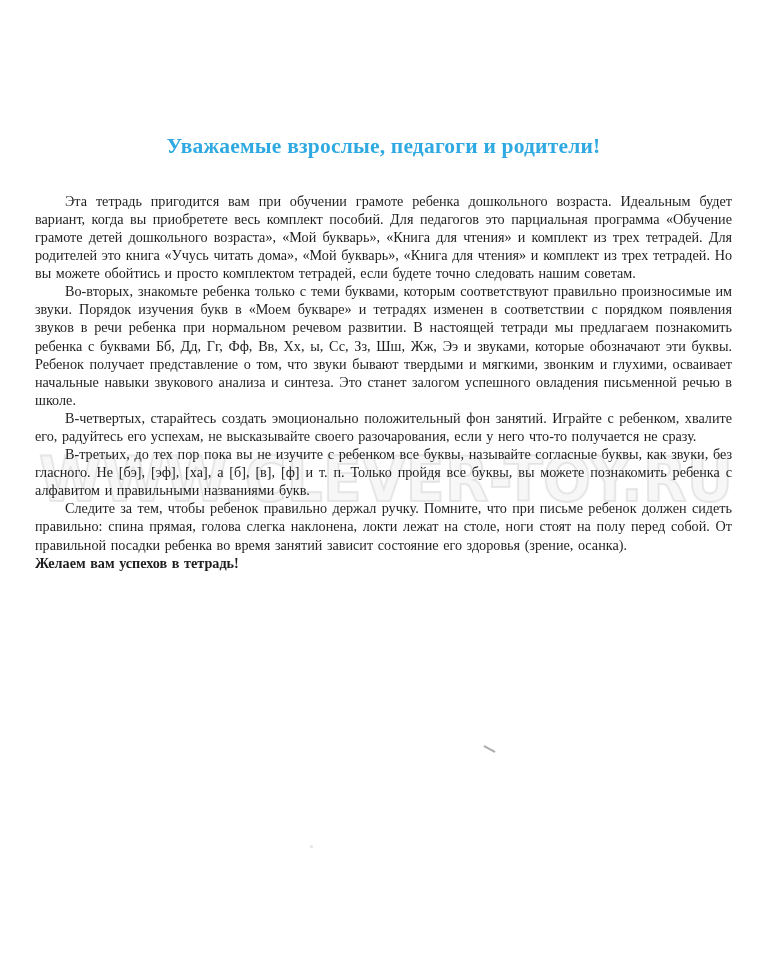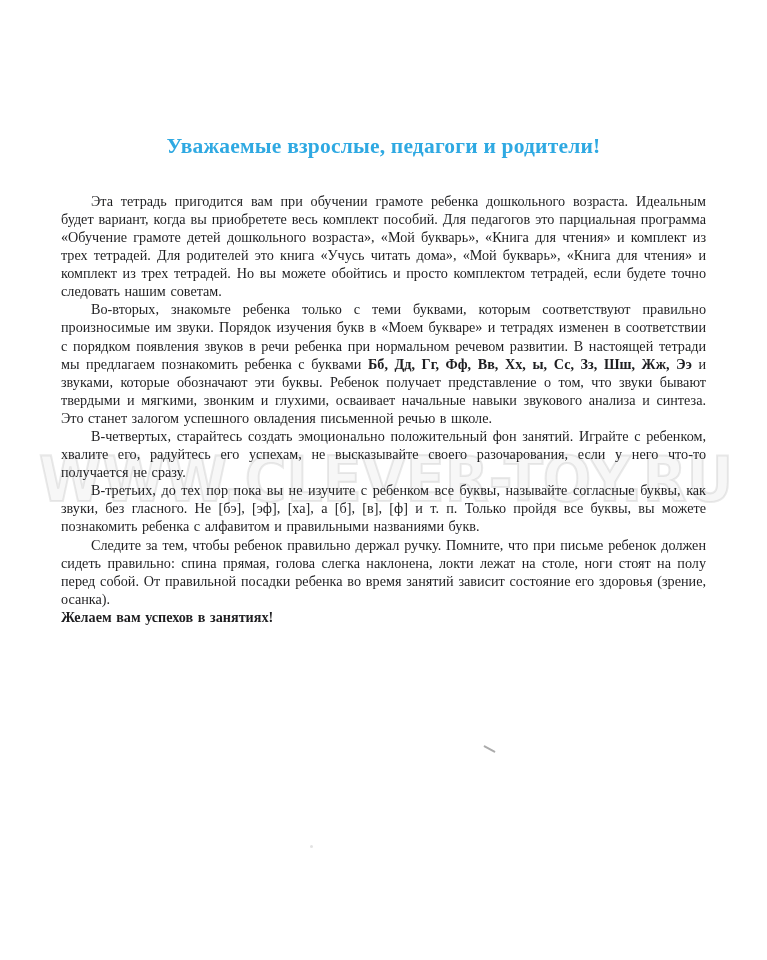--- a/index.html
+++ b/index.html
@@ -8,21 +8,21 @@
     width: 767px;
     height: 960px;
     background: #ffffff;
     font-family: "Liberation Serif", "DejaVu Serif", serif;
     color: #1e1e20;
     overflow: hidden;
     margin: 0 auto;
   }
   .content {
     position: relative;
-    padding: 0 61px;
+    padding: 0 35px;
     z-index: 2;
   }
   .title {
     margin: 0;
     padding-top: 134px;
     text-align: center;
     color: #2fa9e2;
     font-size: 21.5px;
     font-weight: bold;
     letter-spacing: 0.2px;
@@ -30,21 +30,21 @@
   }
   .body-text p {
     margin: 0;
     text-align: justify;
     text-indent: 30px;
     font-size: 14.2px;
     line-height: 18.1px;
     word-spacing: 1px;
   }
   .body-text p.first { margin-top: 32px; }
-  .bold-letters { font-weight: bold; }
+  .bold-letters { font-weight: normal; }
   .closing {
     margin: 0;
     margin-top: 17px;
     text-align: center;
     text-indent: 0 !important;
     font-weight: bold;
     font-size: 14.4px;
   }
   .watermark {
     position: absolute;
@@ -102,21 +102,21 @@
 
       <p><span>Во-вторых, знакомьте ребенка только с теми буквами, которым соответствуют правильно произносимые им звуки. Порядок изучения букв в «Моем букваре» и тетрадях изменен в соответствии с порядком появления звуков в речи ребенка при нормальном речевом развитии. В настоящей тетради мы предлагаем познакомить ребенка с буквами </span><span class="bold-letters">Бб, Дд, Гг, Фф, Вв, Хх, ы, Сс, Зз, Шш, Жж, Ээ</span><span> и звуками, которые обозначают эти буквы. Ребенок получает представление о том, что звуки бывают твердыми и мягкими, звонким и глухими, осваивает начальные навыки звукового анализа и синтеза. Это станет залогом успешного овладения письменной речью в школе.</span></p>
 
       <p>В-четвертых, старайтесь создать эмоционально положительный фон занятий. Играйте с ребенком, хвалите его, радуйтесь его успехам, не высказывайте своего разочарования, если у него что-то получается не сразу.</p>
 
       <p>В-третьих, до тех пор пока вы не изучите с ребенком все буквы, называйте согласные буквы, как звуки, без гласного. Не [бэ], [эф], [ха], а [б], [в], [ф] и т. п. Только пройдя все буквы, вы можете познакомить ребенка с алфавитом и правильными названиями букв.</p>
 
 
       <p>Следите за тем, чтобы ребенок правильно держал ручку. Помните, что при письме ребенок должен сидеть правильно: спина прямая, голова слегка наклонена, локти лежат на столе, ноги стоят на полу перед собой. От правильной посадки ребенка во время занятий зависит состояние его здоровья (зрение, осанка).</p>
 
-      <p class="closing">Желаем вам успехов в занятиях!</p>
+      <p class="closing">Желаем вам успехов в тетрадь!</p>
 
     </div>
   </div>
 
   <div class="pen-mark"></div>
   <div class="speck" style="left:310px; top:845px;"></div>
 
 </div>
 
 </body></html>

